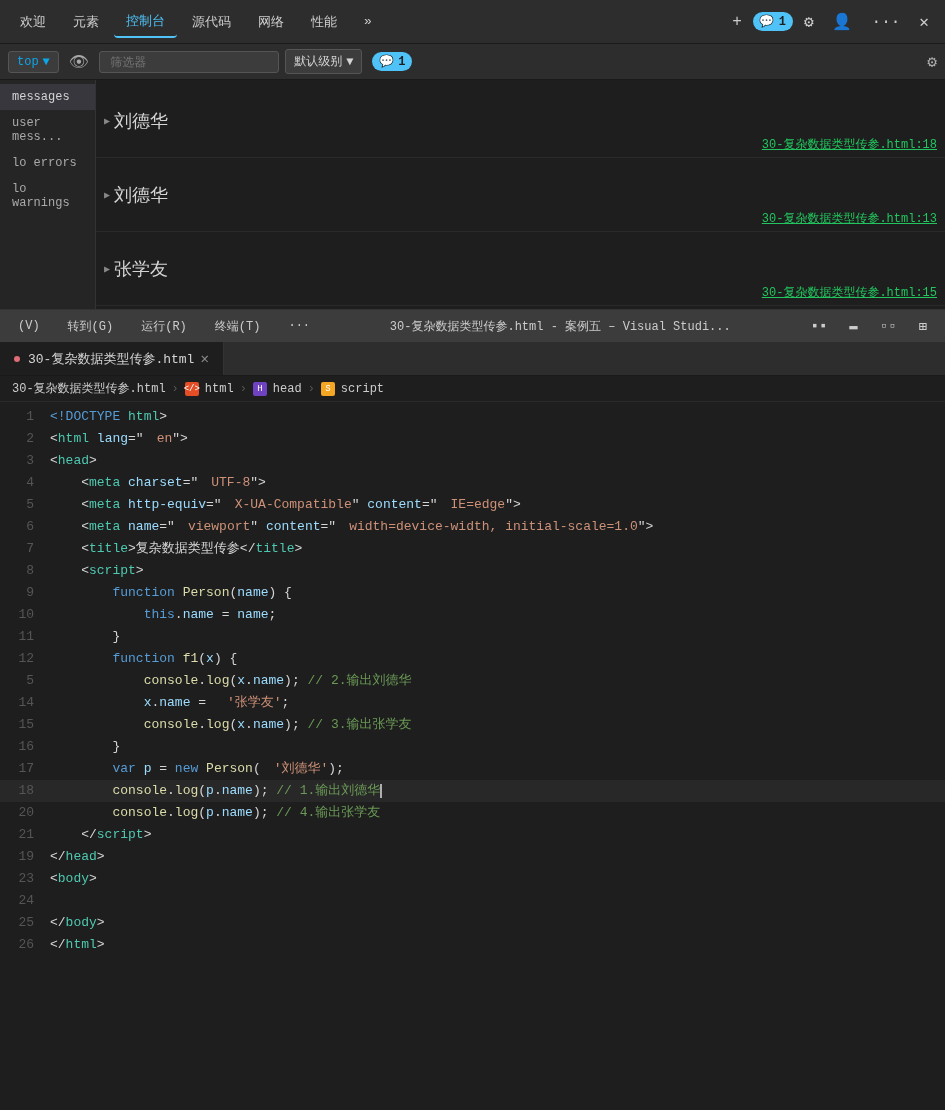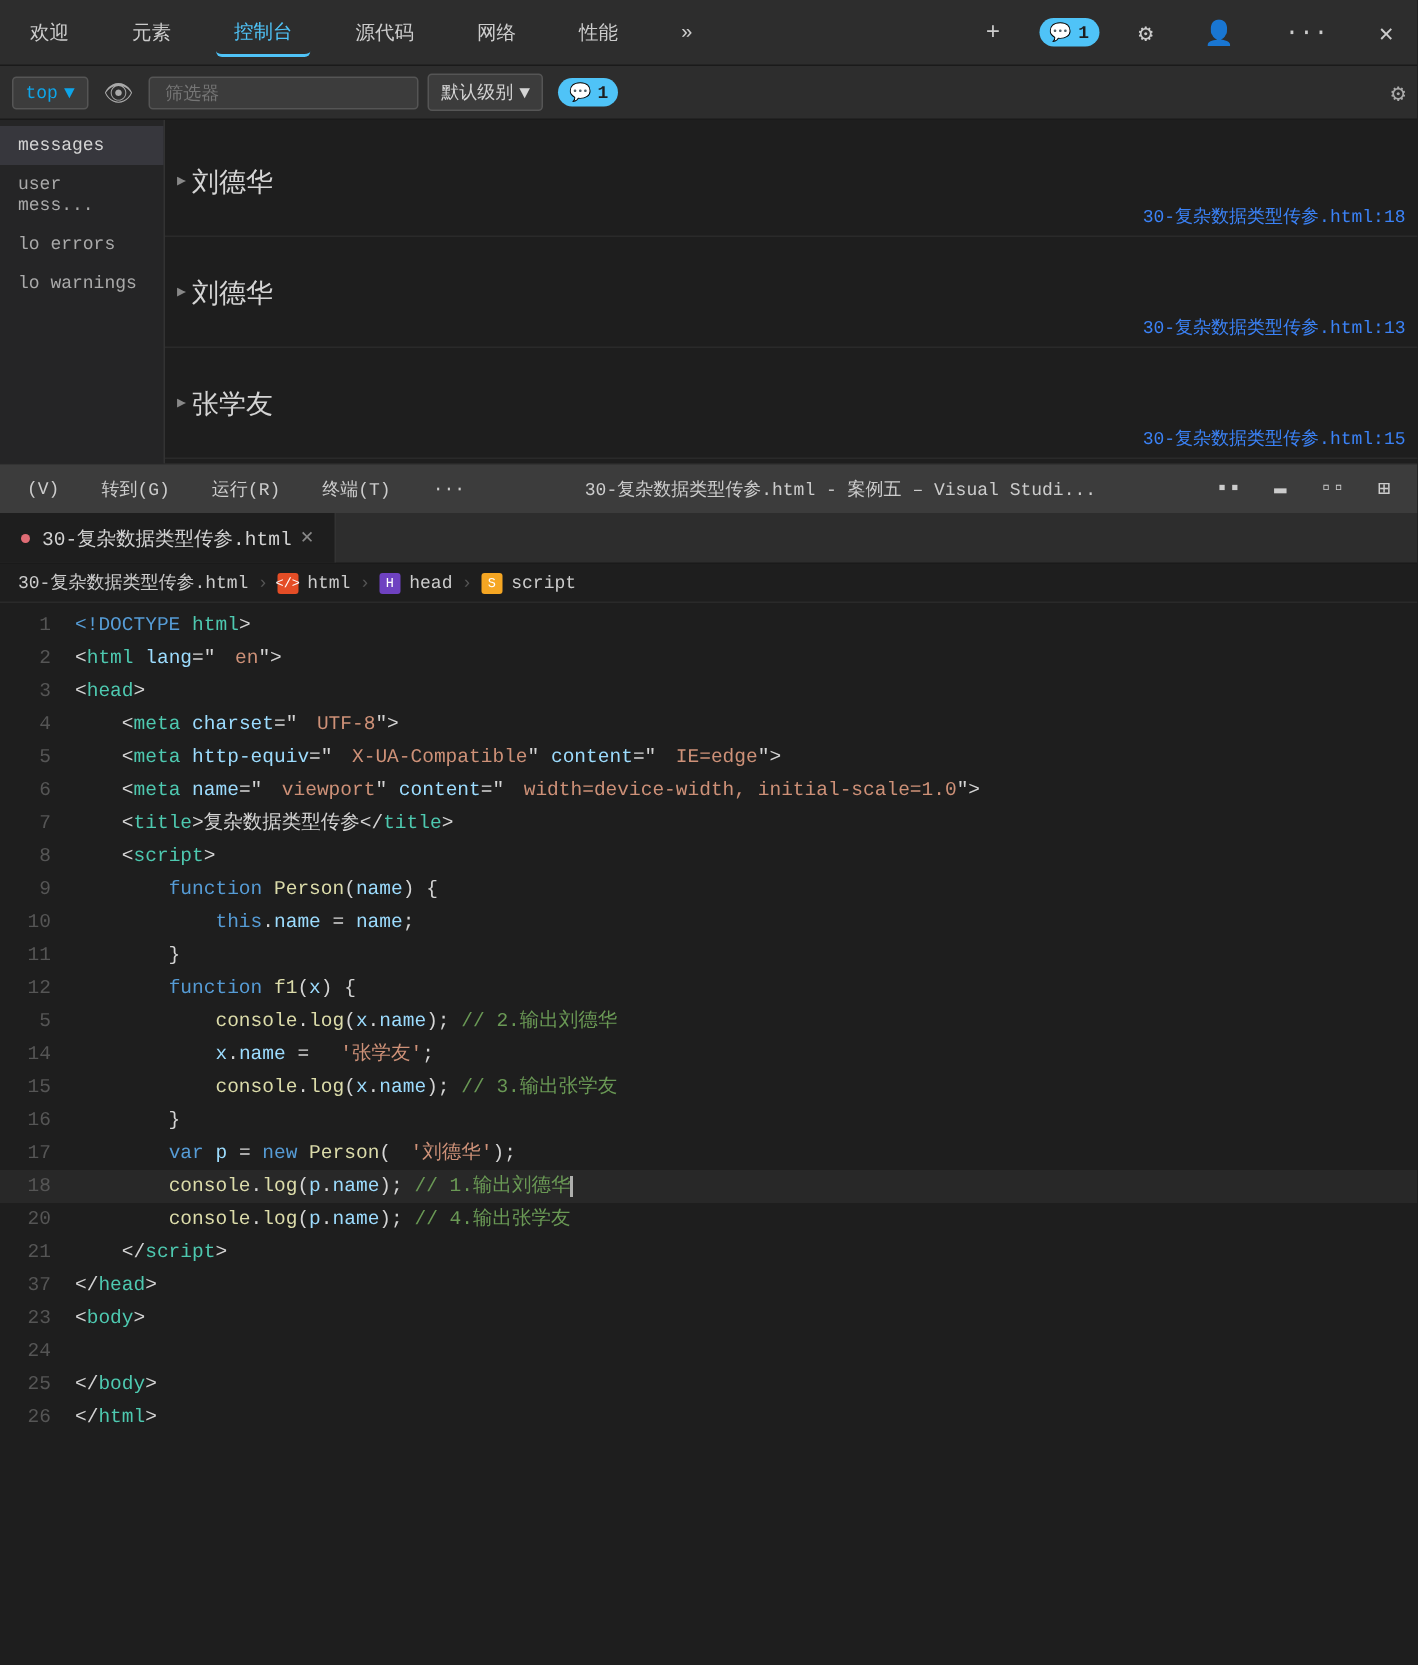--- a/index.html
+++ b/index.html
@@ -5,21 +5,21 @@
     * { margin: 0; padding: 0; box-sizing: border-box; }
     body { background: #1e1e1e; color: #d4d4d4; font-family: 'Consolas', 'Courier New', monospace; font-size: 13px; width: 945px; height: 1110px; overflow: hidden; }
 
     
     .top-nav {
       background: #2d2d2d;
       display: flex;
       align-items: center;
       height: 44px;
       padding: 0 8px;
-      gap: 18px;
+      gap: 3px;
       border-bottom: 1px solid #1a1a1a;
     }
     .nav-tab {
       padding: 6px 12px;
       color: #cccccc;
       cursor: pointer;
       font-size: 13px;
       border-radius: 4px;
       white-space: nowrap;
     }
@@ -107,21 +107,21 @@
 
     
     .console-area {
       display: flex;
       height: 230px;
       border-bottom: 1px solid #333;
     }
 
     
     .console-sidebar {
-      width: 110px;
+      width: 96px;
       background: #252526;
       border-right: 1px solid #333;
       padding-top: 4px;
     }
     .sidebar-item {
       padding: 6px 12px;
       font-size: 12px;
       cursor: pointer;
       color: #aaa;
     }
@@ -143,22 +143,23 @@
       border-bottom: 1px solid #2a2a2a;
       cursor: pointer;
       min-height: 28px;
     }
     .console-row .msg-text {
       flex: 1;
       color: #d4d4d4;
       font-size: 18px;
     }
     .console-row .msg-link {
-      color: #3b82f6;
-      font-size: 12px;
+      color: #22c55e;
+      font-size: 12px;
+      text-decoration: underline;
       cursor: pointer;
       white-space: nowrap;
       margin-top: 48px;
     }
     .expand-arrow {
       color: #888;
       margin-right: 4px;
       font-size: 10px;
     }
 
@@ -514,21 +515,21 @@
       <span class="line-num">20</span>
       <span class="line-content"><span class="white">        </span><span class="yellow">console</span><span class="white">.</span><span class="yellow">log</span><span class="white">(</span><span class="lt-blue">p</span><span class="white">.</span><span class="lt-blue">name</span><span class="white">); </span><span class="comment">// 4.输出张学友</span></span>
     </div>
 
     <div class="code-line">
       <span class="line-num">21</span>
       <span class="line-content"><span class="white">    &lt;/</span><span class="cyan">script</span><span class="white">&gt;</span></span>
     </div>
 
     <div class="code-line">
-      <span class="line-num">37</span>
+      <span class="line-num">19</span>
       <span class="line-content"><span class="white">&lt;/</span><span class="cyan">head</span><span class="white">&gt;</span></span>
     </div>
 
     <div class="code-line">
       <span class="line-num">23</span>
       <span class="line-content"><span class="white">&lt;</span><span class="cyan">body</span><span class="white">&gt;</span></span>
     </div>
 
     <div class="code-line">
       <span class="line-num">24</span>

